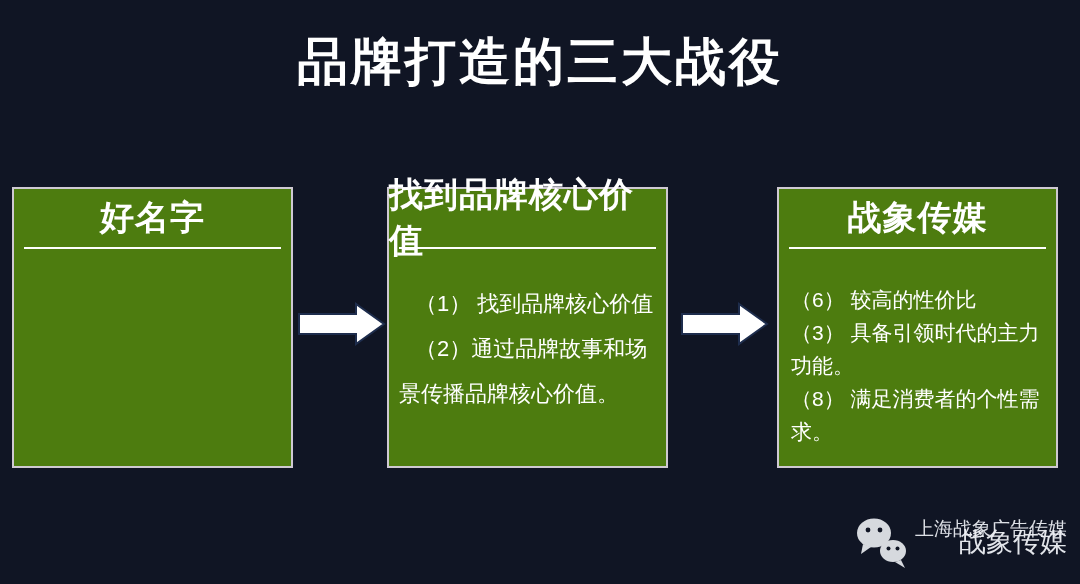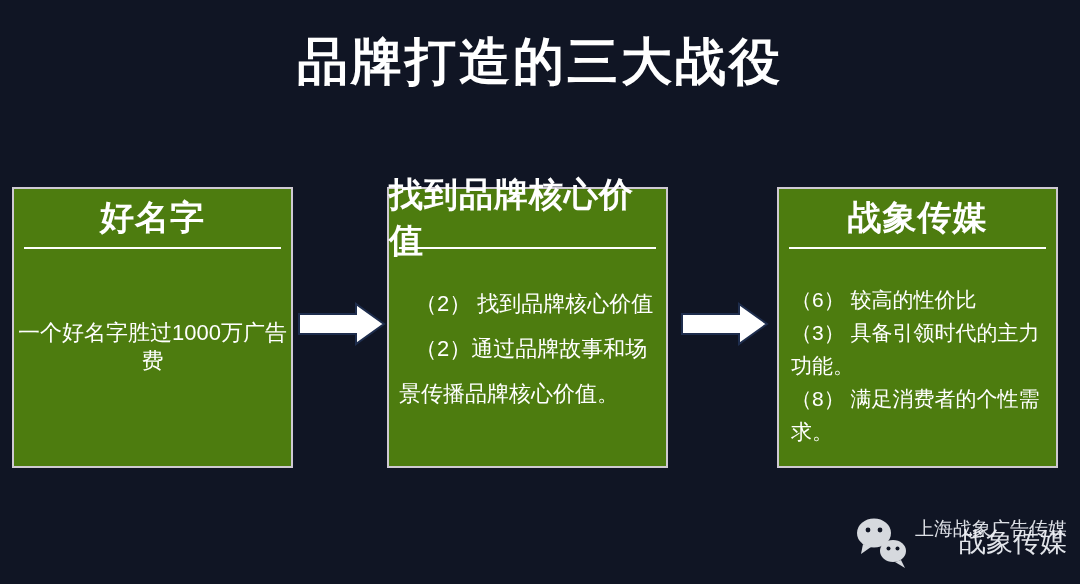--- a/index.html
+++ b/index.html
@@ -66,34 +66,31 @@
 </head>
 <body>
 
 <div class="slide">
 
   <h1 class="slide-title">品牌打造的三大战役</h1>
 
   <section class="box b1">
     <div class="box-title">好名字</div>
     <div class="box-divider"></div>
-    <div class="box-body">
-      <p>一个好名字胜过1000万广告费</p>
-    </div>
   </section>
 
   <svg class="arrow a1" width="88" height="44" viewBox="0 0 88 44">
     <polygon points="1,12 58,12 58,2 86,22 58,42 58,32 1,32" fill="#ffffff" stroke="#1e2d4d" stroke-width="2"></polygon>
   </svg>
 
   <section class="box b2">
     <div class="box-title">找到品牌核心价值</div>
     <div class="box-divider"></div>
     <div class="box-body">
-      <p>（2） 找到品牌核心价值</p>
+      <p>（1） 找到品牌核心价值</p>
       <p>（2）通过品牌故事和场景传播品牌核心价值。</p>
     </div>
   </section>
 
   <svg class="arrow a2" width="88" height="44" viewBox="0 0 88 44">
     <polygon points="1,12 58,12 58,2 86,22 58,42 58,32 1,32" fill="#ffffff" stroke="#1e2d4d" stroke-width="2"></polygon>
   </svg>
 
   <section class="box b3">
     <div class="box-title">战象传媒</div>

